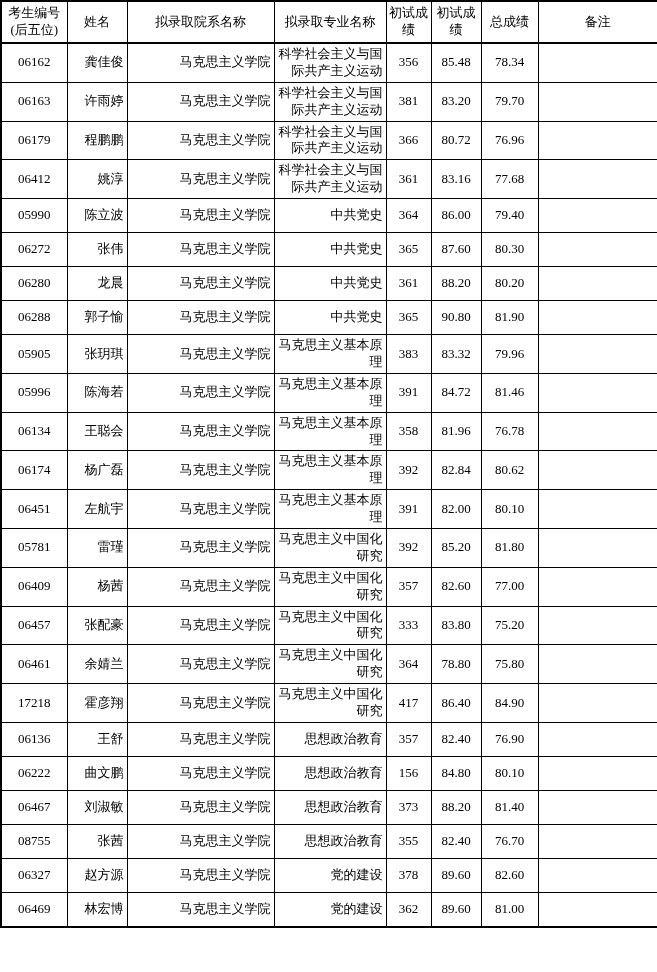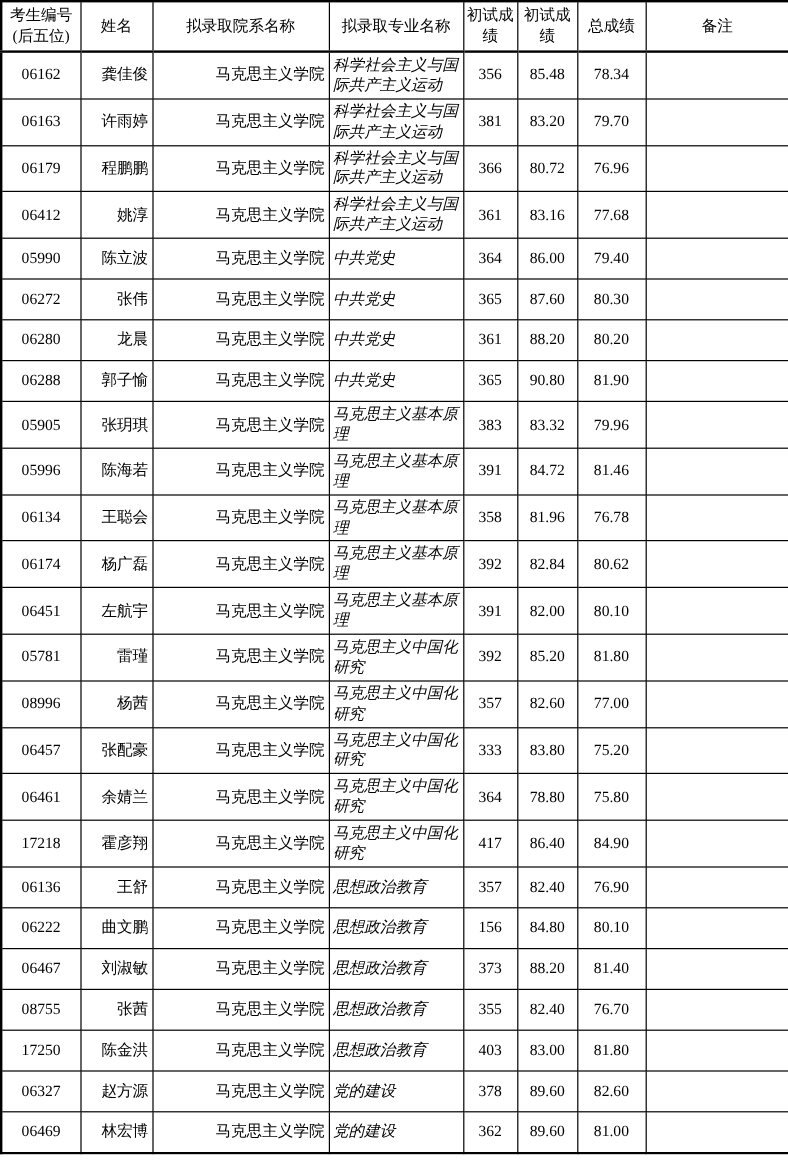--- a/index.html
+++ b/index.html
@@ -39,21 +39,21 @@
     padding: 1px 2px;
   }
   table.admission td {
     height: 29px;
     vertical-align: middle;
     padding: 2px 3px;
   }
   td.c-id     { text-align: center; padding-left: 4px; }
   td.c-name   { text-align: right; padding-left: 6px; margin-left: 36px; }
   td.c-college{ text-align: right; padding-left: 8px; }
-  td.c-major  { text-align: left; padding-left: 4px; padding-right: 3px; font-style: italic; }
+  td.c-major  { text-align: right; padding-left: 4px; padding-right: 3px; }
   td.c-score  { text-align: center; }
   td.c-note   { text-align: center; }
 </style>
 </head>
 <body>
 
 <div class="doc">
   <table class="admission">
     <colgroup>
       <col style="width:66px">
@@ -212,21 +212,21 @@
           <td class="c-id">05781</td>
           <td class="c-name">雷瑾</td>
           <td class="c-college">马克思主义学院</td>
           <td class="c-major">马克思主义中国化研究</td>
           <td class="c-score">392</td>
           <td class="c-score">85.20</td>
           <td class="c-score">81.80</td>
           <td class="c-note"></td>
         </tr>
         <tr>
-          <td class="c-id">08996</td>
+          <td class="c-id">06409</td>
           <td class="c-name">杨茜</td>
           <td class="c-college">马克思主义学院</td>
           <td class="c-major">马克思主义中国化研究</td>
           <td class="c-score">357</td>
           <td class="c-score">82.60</td>
           <td class="c-score">77.00</td>
           <td class="c-note"></td>
         </tr>
         <tr>
           <td class="c-id">06457</td>
@@ -289,30 +289,20 @@
           <td class="c-note"></td>
         </tr>
         <tr>
           <td class="c-id">08755</td>
           <td class="c-name">张茜</td>
           <td class="c-college">马克思主义学院</td>
           <td class="c-major">思想政治教育</td>
           <td class="c-score">355</td>
           <td class="c-score">82.40</td>
           <td class="c-score">76.70</td>
-          <td class="c-note"></td>
-        </tr>
-        <tr>
-          <td class="c-id">17250</td>
-          <td class="c-name">陈金洪</td>
-          <td class="c-college">马克思主义学院</td>
-          <td class="c-major">思想政治教育</td>
-          <td class="c-score">403</td>
-          <td class="c-score">83.00</td>
-          <td class="c-score">81.80</td>
           <td class="c-note"></td>
         </tr>
         <tr>
           <td class="c-id">06327</td>
           <td class="c-name">赵方源</td>
           <td class="c-college">马克思主义学院</td>
           <td class="c-major">党的建设</td>
           <td class="c-score">378</td>
           <td class="c-score">89.60</td>
           <td class="c-score">82.60</td>

